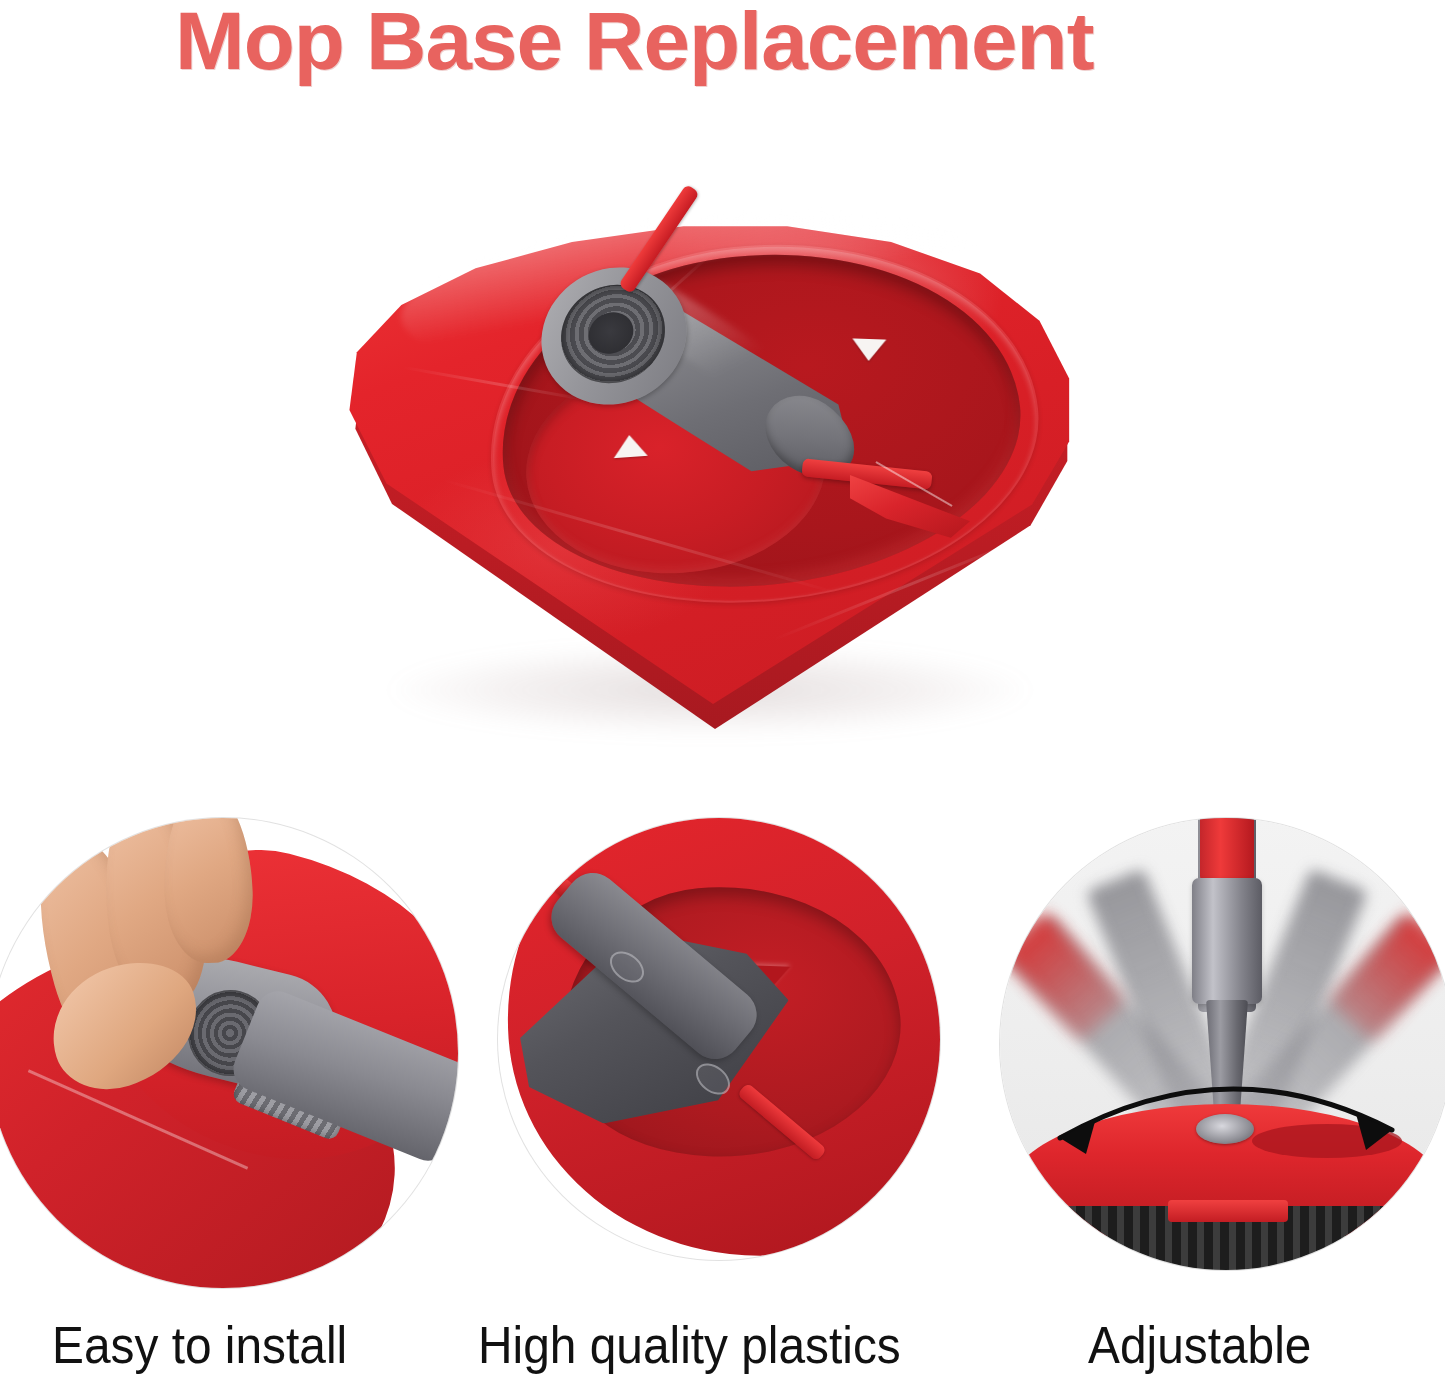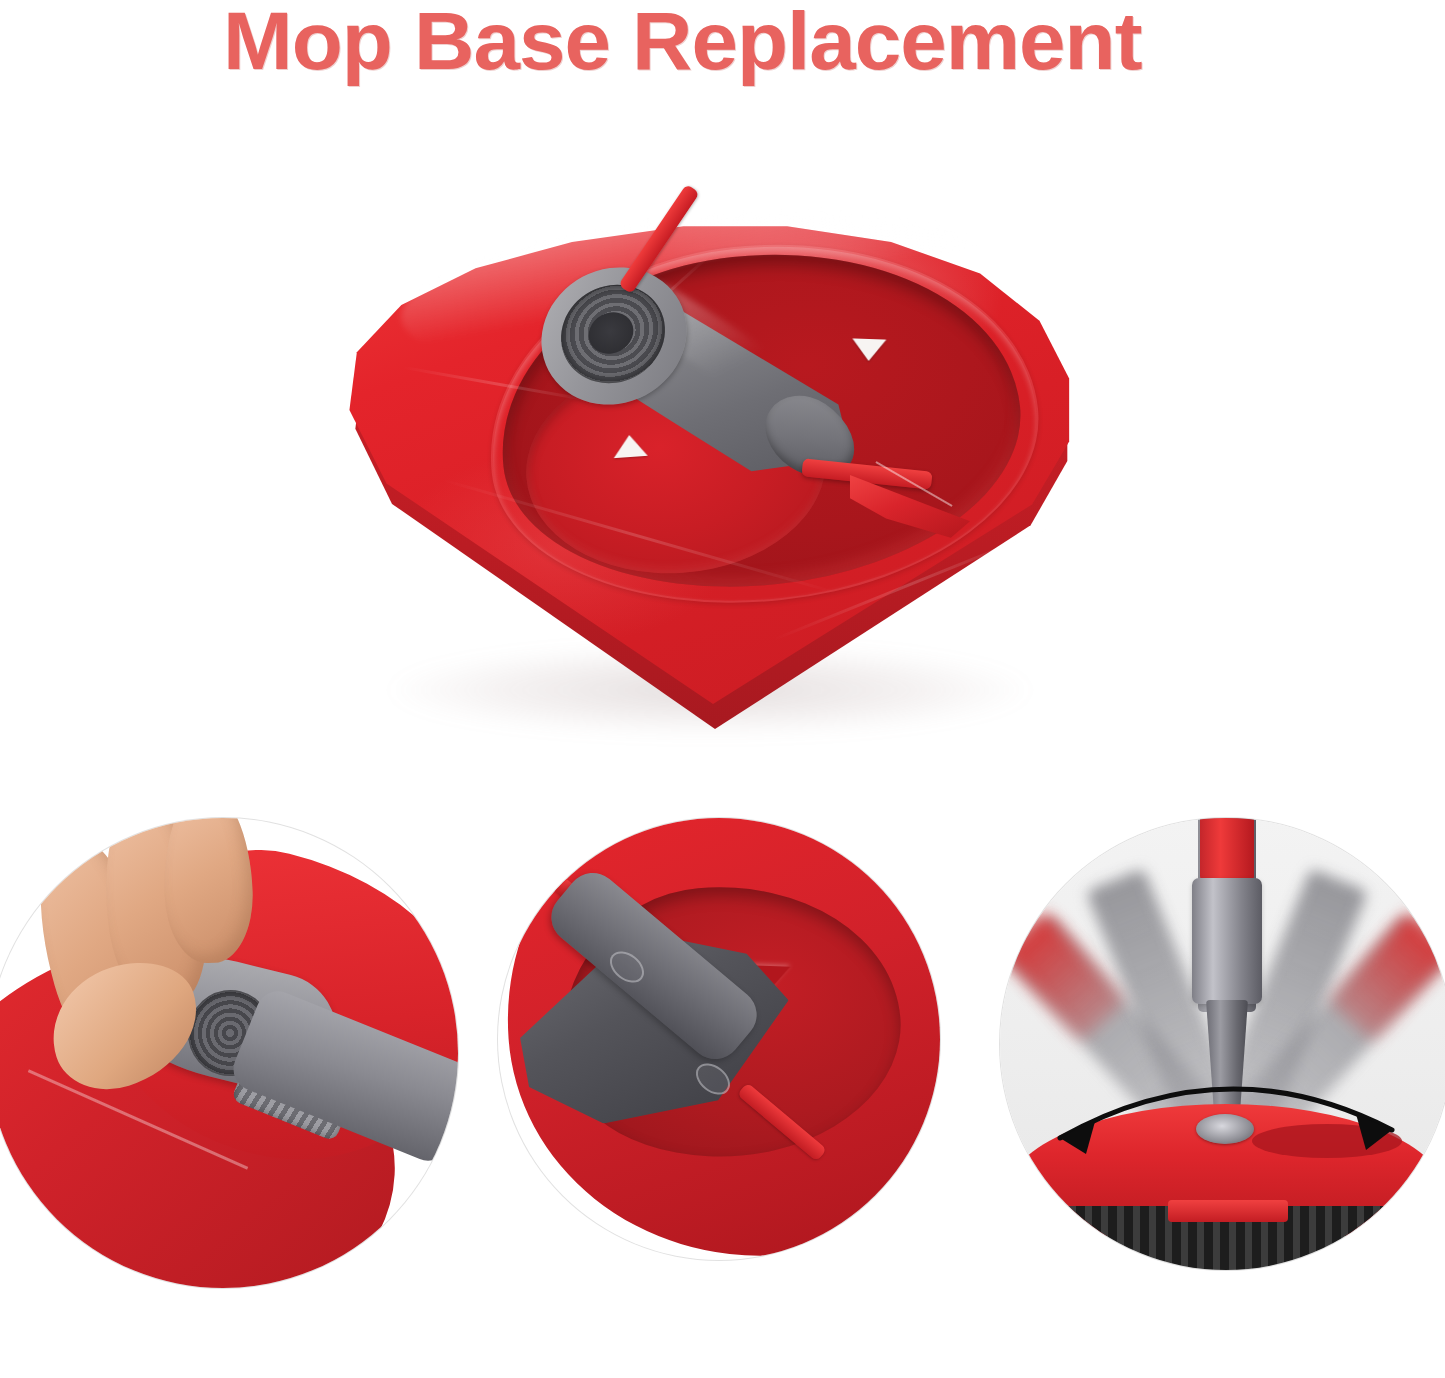--- a/index.html
+++ b/index.html
@@ -26,21 +26,20 @@
   
   .title-band {
     position: absolute;
     left: 0;
     top: 0;
     width: 1268px;
     height: 82px;
     display: flex;
     align-items: center;
     justify-content: center;
-    margin-left: 48px;
   }
   .title-text {
     font-family: "Liberation Sans Narrow", "Liberation Sans", sans-serif;
     font-weight: bold;
     font-size: 82px;
     line-height: 82px;
     letter-spacing: -1px;
     color: #e8635f;
     transform: scaleX(1.02);
     white-space: nowrap;
@@ -692,14 +691,19 @@
       <div class="i3-brush-bar"></div>
 
       <svg class="i3-arrow-svg" viewBox="0 0 452 452">
         <path d="M 60 320 Q 226 226 392 312" stroke="#0d0d0d" stroke-width="5" fill="none" stroke-linecap="round"></path>
         <polygon points="60,320 96,300 86,336" fill="#0d0d0d"></polygon>
         <polygon points="392,312 356,296 366,332" fill="#0d0d0d"></polygon>
       </svg>
     </div>
   </div>
 
+  <div class="captions">
+    <div class="caption caption-1">Easy to install</div>
+    <div class="caption caption-2">High quality plastics</div>
+    <div class="caption caption-3">Adjustable</div>
+  </div>
 
 </div>
 
 </body></html>

